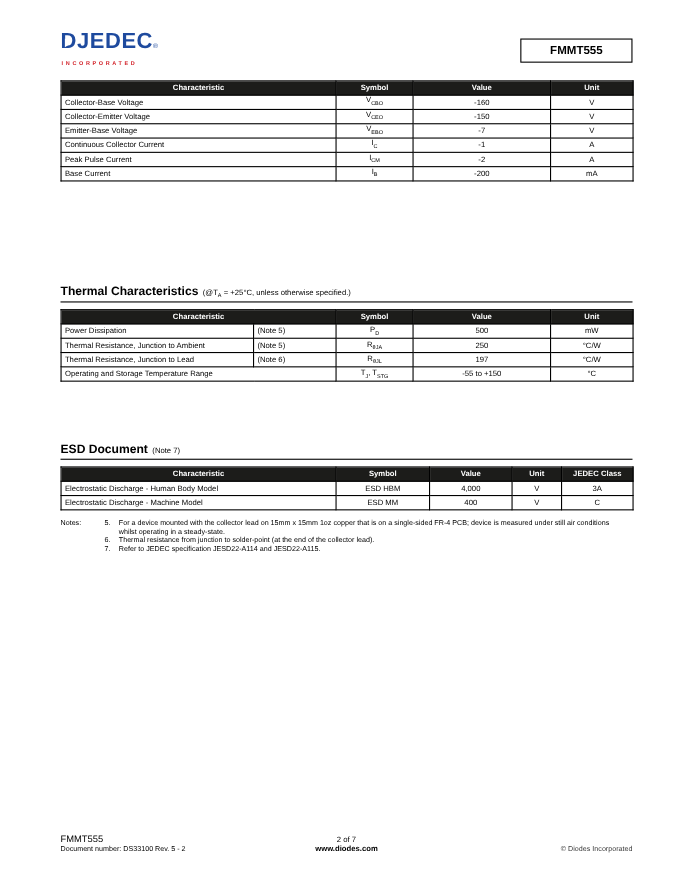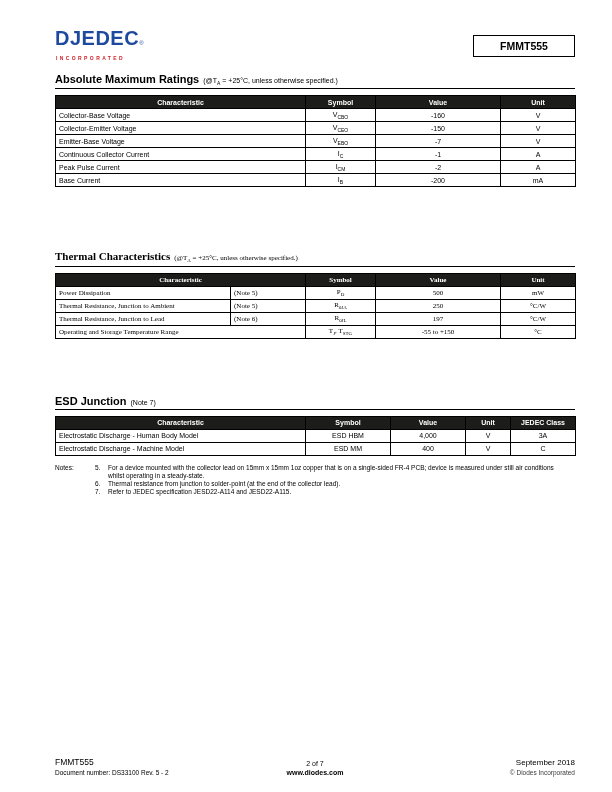--- a/index.html
+++ b/index.html
@@ -29,21 +29,21 @@
     color:var(--brand-red,#d22128); margin-top:2px; margin-left:1px;
   }
   .part-box {
     width:102px; height:22px; margin-top:7px;
     border:1.5px solid #000; display:flex; align-items:center; justify-content:center;
     font-size:10.5px; font-weight:bold;
   }
 
   
   .sec-abs { margin-top:12px; }
-  .sec-thermal { margin-top:63px;font-family:Liberation Serif, serif; }
+  .sec-thermal { margin-top:94px; }
   .sec-esd { margin-top:56px; }
   .sec-head { border-bottom:1.2px solid #000; padding-bottom:2px; display:flex; align-items:baseline; gap:4px; width:520px; }
   .sec-title { font-size:11px; font-weight:bold; }
   .sec-sub { font-size:7px; }
   .sec-sub sub { font-size:5px; }
 
   
   table.t { border-collapse:collapse; width:520px; margin-top:6px; table-layout:fixed; }
   .t th {
     background:#1c1c1a; color:#fff; font-weight:bold; font-size:7px;
@@ -84,24 +84,20 @@
 
     <div class="hdr">
       <div>
         <div class="logo-main"><span class="logo-d">D</span><span>JEDEC</span><span class="logo-reg">®</span></div>
         <div class="logo-inc">INCORPORATED</div>
       </div>
       <div class="part-box">FMMT555</div>
     </div>
 
     <section class="sec-abs">
-      <div class="sec-head">
-        <span class="sec-title">Absolute Maximum Ratings</span>
-        <span class="sec-sub"><span>(@T</span><sub>A</sub><span> = +25°C, unless otherwise specified.)</span></span>
-      </div>
       <table class="t">
         <colgroup>
             <col style="width:250px">
             <col style="width:70px">
             <col style="width:125px">
             <col style="width:75px">
           </colgroup>
         <thead>
           <tr>
             <th>Characteristic</th>
@@ -199,21 +195,21 @@
             <td class="cc"><span>T</span><sub>J</sub><span>, T</span><sub>STG</sub></td>
             <td class="cc">-55 to +150</td>
             <td class="cc">°C</td>
           </tr>
         </tbody>
       </table>
     </section>
 
     <section class="sec-esd">
       <div class="sec-head">
-        <span class="sec-title">ESD Junction</span>
+        <span class="sec-title">ESD Document</span>
         <span class="sec-sub">(Note 7)</span>
       </div>
       <table class="t">
         <colgroup>
             <col style="width:250px">
             <col style="width:85px">
             <col style="width:75px">
             <col style="width:45px">
             <col style="width:65px">
           </colgroup>
@@ -268,17 +264,16 @@
   <div class="footer">
     <div class="f-left">
       <div class="f-part">FMMT555</div>
       <div class="f-doc">Document number: DS33100 Rev. 5 - 2</div>
     </div>
     <div class="f-center">
       <div class="f-page">2 of 7</div>
       <a class="f-site" href="#">www.diodes.com</a>
     </div>
     <div class="f-right">
-      <div class="f-date">September 2018</div>
       <div class="f-copy">© Diodes Incorporated</div>
     </div>
   </div>
 </div>
 
 </body></html>

